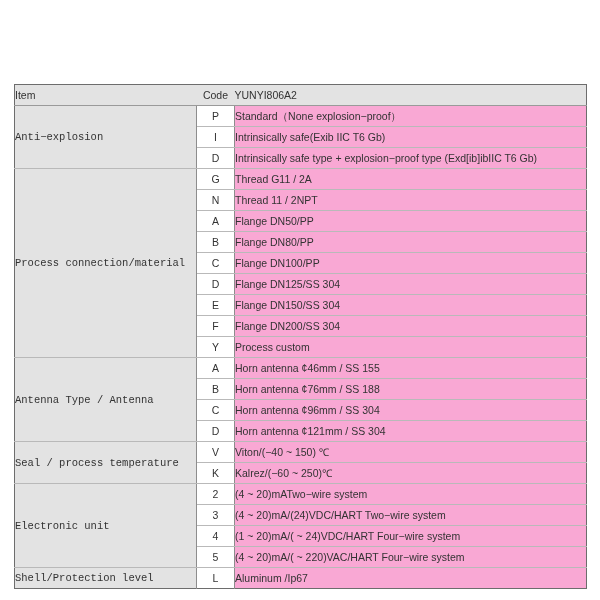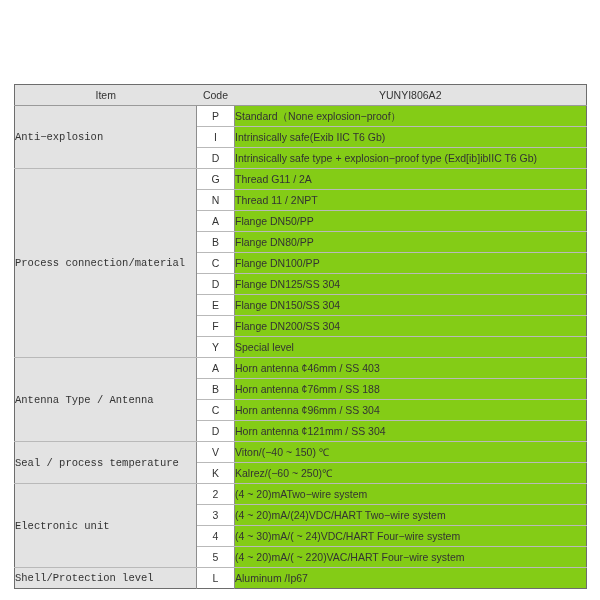--- a/index.html
+++ b/index.html
@@ -52,29 +52,29 @@
     margin-left: 12px;
   }
 
   
   tr.hdr td {
     background: #e3e3e3;
     border-bottom: 1px solid #9a9a9a;
   }
   td.hdr-item {
     padding-left: 12px;
-    text-align: center;
+    text-align: left;
   }
   td.hdr-code {
     text-align: center;
     margin-left: 47px;
   }
   td.hdr-desc {
     padding-left: 10px;
-    text-align: center;
+    text-align: left;
   }
 
   
   td.group-label {
     background: #e3e3e3;
     padding-left: 12px;
     text-align: left;
     vertical-align: middle;
     border-right: 1.2px solid #8d8d8d;
     border-bottom: 1px solid #9a9a9a;
@@ -83,21 +83,21 @@
   
   td.code-cell {
     text-align: center;
     background: #ffffff;
     border-right: 1.2px solid #8d8d8d;
   }
   
   td.desc-cell {
     padding-left: 10px;
     text-align: left;
-    background: #84cc16;
+    background: #f9a8d4;
     white-space: nowrap;
     overflow: hidden;
   }
 </style>
 </head>
 <body>
 
 <div id="spec-sheet">
 
   <table class="spec-table">
@@ -156,27 +156,27 @@
       <tr>
         <td class="code-cell">E</td>
         <td class="desc-cell">Flange DN150/SS 304</td>
       </tr>
       <tr>
         <td class="code-cell">F</td>
         <td class="desc-cell">Flange DN200/SS 304</td>
       </tr>
       <tr>
         <td class="code-cell">Y</td>
-        <td class="desc-cell">Special level</td>
+        <td class="desc-cell">Process custom</td>
       </tr>
 
       <tr>
         <td class="group-label" rowspan="4">Antenna Type / Antenna</td>
         <td class="code-cell">A</td>
-        <td class="desc-cell">Horn antenna ¢46mm / SS 403</td>
+        <td class="desc-cell">Horn antenna ¢46mm / SS 155</td>
       </tr>
       <tr>
         <td class="code-cell">B</td>
         <td class="desc-cell">Horn antenna ¢76mm / SS 188</td>
       </tr>
       <tr>
         <td class="code-cell">C</td>
         <td class="desc-cell">Horn antenna ¢96mm / SS 304</td>
       </tr>
       <tr>
@@ -198,21 +198,21 @@
         <td class="group-label" rowspan="4">Electronic unit</td>
         <td class="code-cell">2</td>
         <td class="desc-cell">(4 ~ 20)mATwo−wire system</td>
       </tr>
       <tr>
         <td class="code-cell">3</td>
         <td class="desc-cell">(4 ~ 20)mA/(24)VDC/HART Two−wire system</td>
       </tr>
       <tr>
         <td class="code-cell">4</td>
-        <td class="desc-cell">(4 ~ 30)mA/( ~ 24)VDC/HART Four−wire system</td>
+        <td class="desc-cell">(1 ~ 20)mA/( ~ 24)VDC/HART Four−wire system</td>
       </tr>
       <tr>
         <td class="code-cell">5</td>
         <td class="desc-cell">(4 ~ 20)mA/( ~ 220)VAC/HART Four−wire system</td>
       </tr>
 
       <tr>
         <td class="group-label" rowspan="1">Shell/Protection level</td>
         <td class="code-cell">L</td>
         <td class="desc-cell">Aluminum /Ip67</td>

